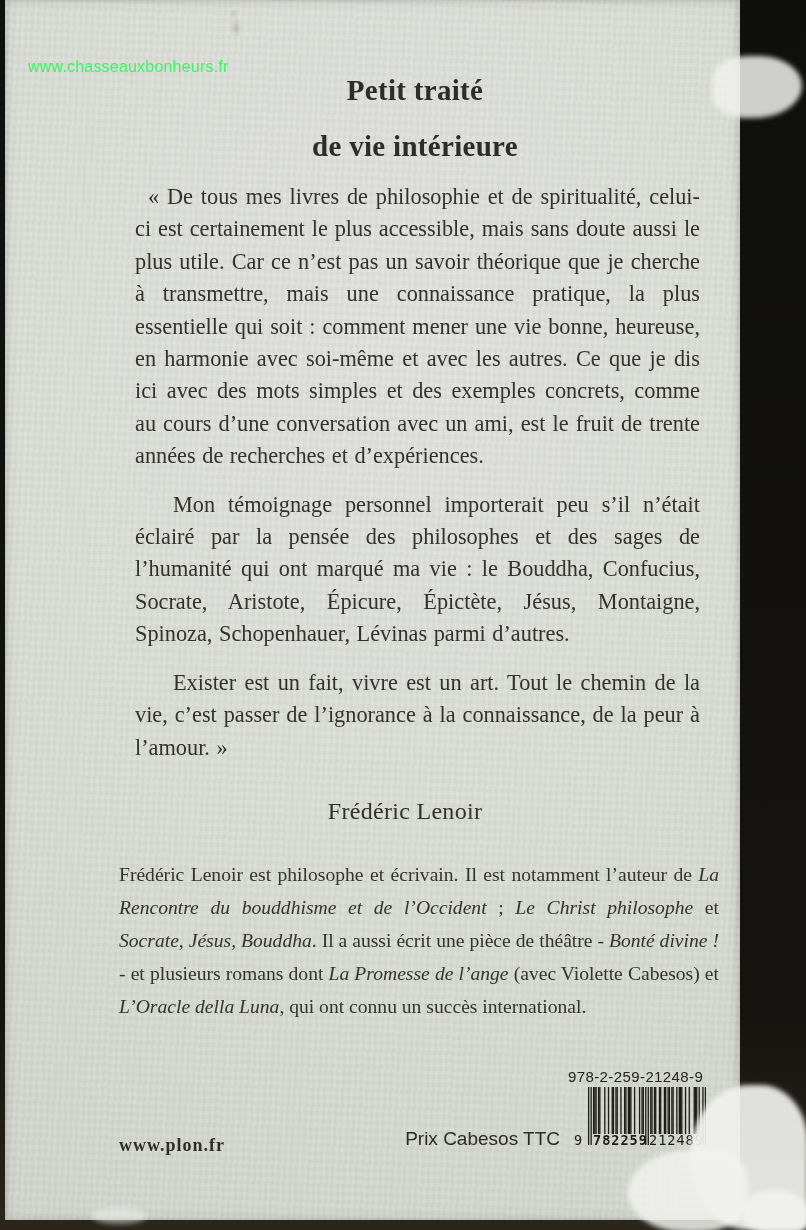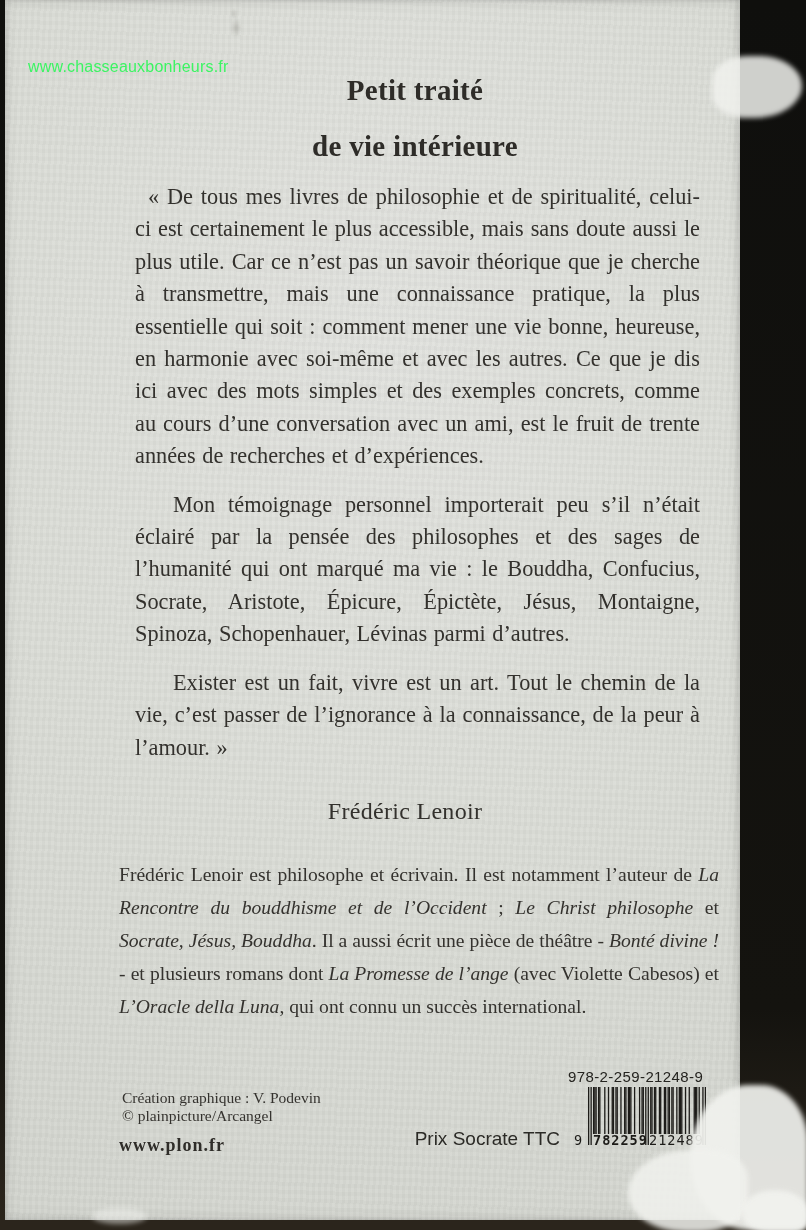--- a/index.html
+++ b/index.html
@@ -108,28 +108,24 @@
     <div class="quote">
       <p class="first">« De tous mes livres de philosophie et de spiritualité, celui-ci est certainement le plus accessible, mais sans doute aussi le plus utile. Car ce n’est pas un savoir théorique que je cherche à transmettre, mais une connaissance pratique, la plus essentielle qui soit : comment mener une vie bonne, heureuse, en harmonie avec soi-même et avec les autres. Ce que je dis ici avec des mots simples et des exemples concrets, comme au cours d’une conversation avec un ami, est le fruit de trente années de recherches et d’expériences.</p>
       <p class="ind">Mon témoignage personnel importerait peu s’il n’était éclairé par la pensée des philosophes et des sages de l’humanité qui ont marqué ma vie : le Bouddha, Confucius, Socrate, Aristote, Épicure, Épictète, Jésus, Montaigne, Spinoza, Schopenhauer, Lévinas parmi d’autres.</p>
       <p class="ind">Exister est un fait, vivre est un art. Tout le chemin de la vie, c’est passer de l’ignorance à la connaissance, de la peur à l’amour. »</p>
     </div>
 
     <div class="signature">Frédéric Lenoir</div>
 
     <div class="bio"><span><span>Frédéric Lenoir est philosophe et écrivain. Il est notamment l’auteur de </span><i>La Rencontre du bouddhisme et de l’Occident</i><span> ; </span><i>Le Christ philosophe</i><span> et </span><i>Socrate, Jésus, Bouddha</i><span>. Il a aussi écrit une pièce de théâtre - </span><i>Bonté divine !</i><span> -  et plusieurs romans dont </span><i>La Promesse de l’ange</i><span> (avec Violette Cabesos) et </span><i>L’Oracle della Luna</i><span>, qui ont connu un succès international.</span></span></div>
 
-    <div class="credits">
-      <div>Création graphique : V. Podevin</div>
-      <div>© plainpicture/Arcangel</div>
-    </div>
 
     <div class="plon">www.plon.fr</div>
 
-    <div class="price-label">Prix Socrate TTC</div>
+    <div class="price-label">Prix Cabesos TTC</div>
 
     <div class="barcode-block">
       <div class="isbn">978-2-259-21248-9</div>
       <div class="bars-wrap">
         <svg viewBox="0 0 95 58" preserveAspectRatio="none" xmlns="http://www.w3.org/2000/svg">
             <rect x="0" y="0" width="1.05" height="58" fill="#1c1b18"></rect>
             <rect x="2" y="0" width="1.05" height="58" fill="#1c1b18"></rect>
             <rect x="4" y="0" width="1.05" height="47" fill="#1c1b18"></rect>
             <rect x="5" y="0" width="1.05" height="47" fill="#1c1b18"></rect>
             <rect x="6" y="0" width="1.05" height="47" fill="#1c1b18"></rect>

